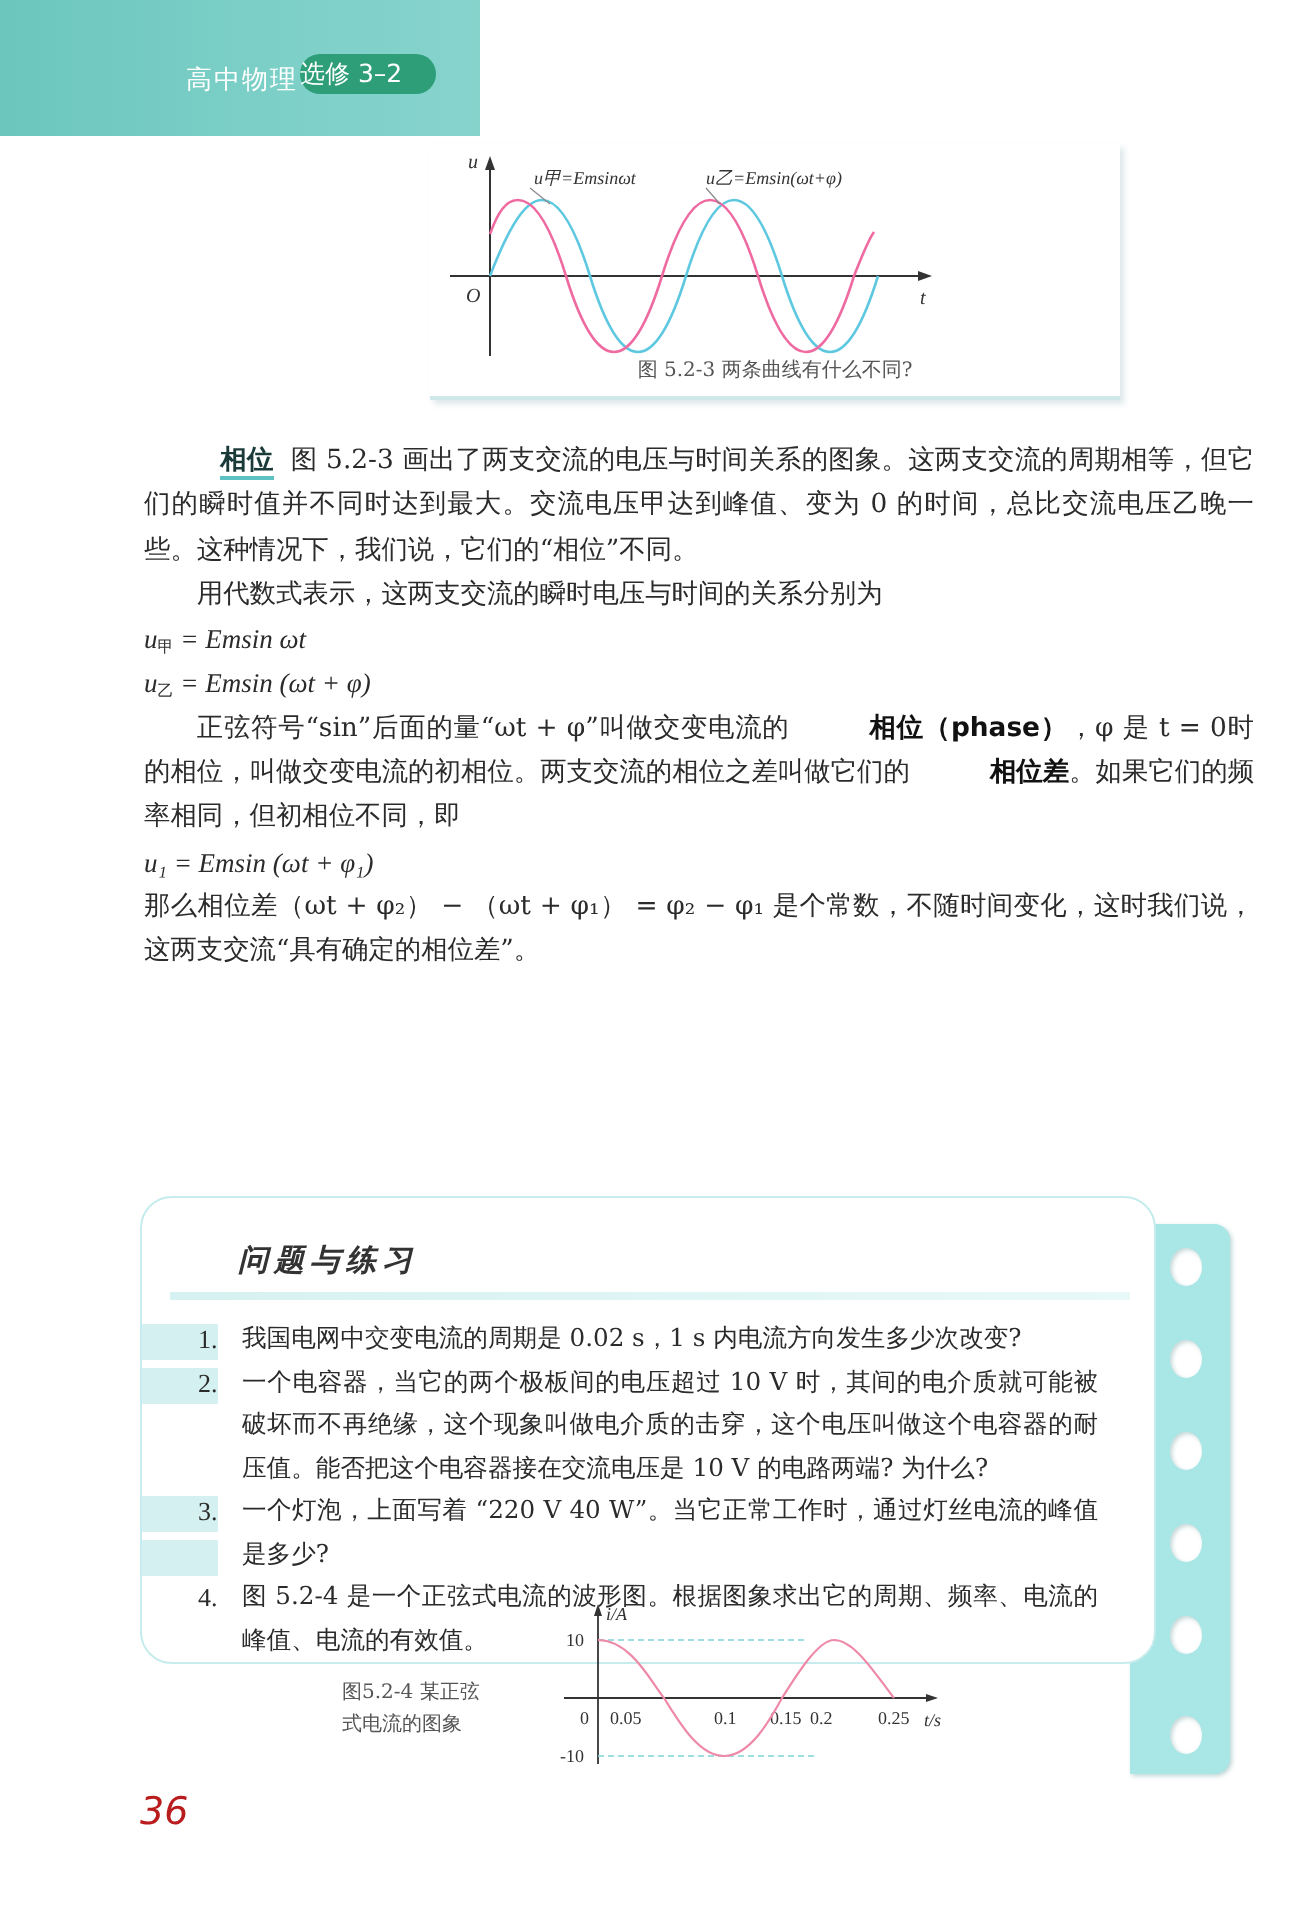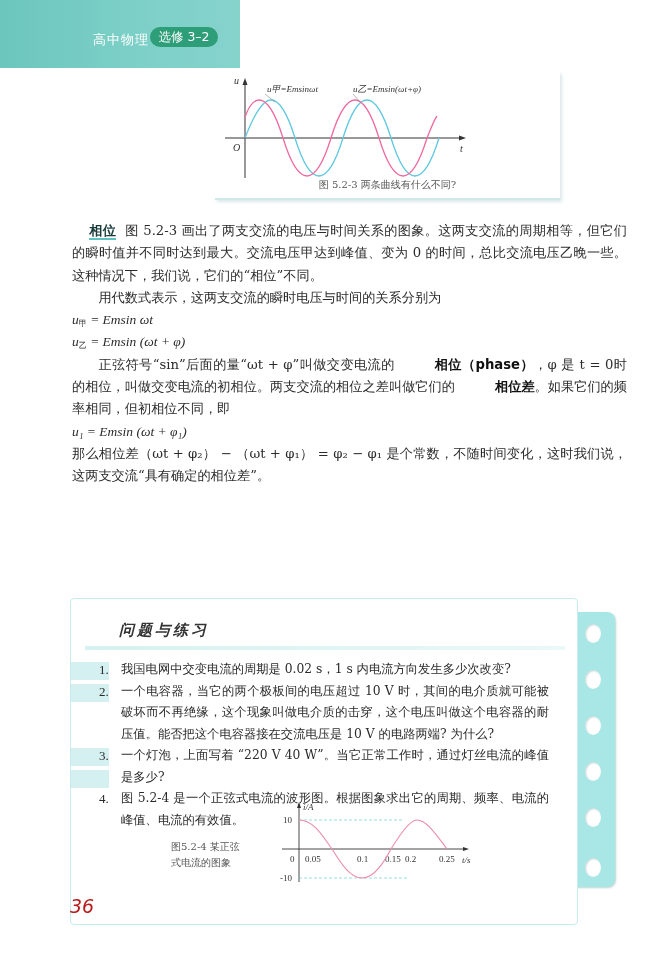--- a/index.html
+++ b/index.html
@@ -10,54 +10,54 @@
       position: absolute; left: 0; top: 0; width: 240px; height: 68px;
       background: linear-gradient(90deg, #6cc6bd 0%, #7dd0c8 60%, #86d3cc 100%);
     }
     .header-title {
       position: absolute; left: 93px; top: 31px; font-family: "DejaVu Sans", sans-serif;
       font-size: 13px; color: #ffffff; letter-spacing: 1px;
     }
     .header-pill {
       position: absolute; left: 150px; top: 27px; width: 68px; height: 20px;
       background: #2d9e78; border-radius: 10px; color: #fff;
-      font-family: "DejaVu Sans", sans-serif; font-size: 12.5px; line-height: 20px; text-align: center;
+      font-family: "DejaVu Sans", sans-serif; font-size: 12.5px; line-height: 20px; text-align: left;
     }
 
     .fig1 {
       position: absolute; left: 215px; top: 72px; width: 345px; height: 128px;
       background: #ffffff;
       border-bottom: 2px solid #cfe9ea;
       box-shadow: 2px 2px 3px rgba(120,160,170,0.25);
     }
     .fig1 svg { position: absolute; left: 0; top: 0; }
     .fig1-caption {
       position: absolute; left: 0; width: 100%; top: 106px; text-align: center;
       font-size: 10px; color: #555;
     }
 
     .body-text { position: absolute; left: 72px; width: 555px; font-size: 13.2px; line-height: 22.3px; color: #2b2b2b; }
     .para { text-indent: 2em; text-align: justify; }
-    .kw-head { font-family: "DejaVu Sans", sans-serif; font-weight: bold; color: #1a3a3a; border-bottom: 2px solid #5fc2c2; padding-bottom: 0; }
+    .kw-head { font-family: "DejaVu Sans", sans-serif; font-weight: bold; color: #1a3a3a; border-bottom: 2px solid #5fc2c2; padding-bottom: 0; margin-left: 21px; }
     .kw { font-family: "DejaVu Sans", sans-serif; font-weight: bold; color: #111; padding-left: 40px; }
     .formula { text-align: left; font-style: italic; font-family: "Liberation Serif", serif; font-size: 13.5px; height: 22.3px; }
     sub { font-size: 8px; vertical-align: -2px; font-style: normal; }
 
     .ex-tab {
       position: absolute; left: 565px; top: 612px; width: 50px; height: 275px;
       background: #a9e6e6; border-radius: 0 8px 8px 0;
       box-shadow: 1px 1px 2px rgba(90,150,150,0.4);
     }
     .hole {
       position: absolute; left: 20px; width: 16px; height: 19px; border-radius: 50%;
       background: #ffffff; box-shadow: inset 1px 1px 2px rgba(90,140,140,0.35);
     }
     .ex-box {
-      position: absolute; left: 70px; top: 598px; width: 508px; height: 327px;
-      background: #ffffff; border: 1.5px solid #c6eced; border-radius: 4px;
+      position: absolute; left: 70px; top: 598px; width: 508px; height: 234px;
+      background: #ffffff; border: 1.5px solid #c6eced; border-radius: 16px;
     }
     .ex-title {
       position: absolute; left: 48px; top: 22px; font-family: "DejaVu Sans", sans-serif;
       font-weight: bold; font-size: 15px; color: #333; letter-spacing: 3px; font-style: italic;
     }
     .ex-rule { position: absolute; left: 14px; top: 47px; width: 480px; height: 4px; background: linear-gradient(90deg, #d6f1f1, #e9f8f8); }
     .ex-stripe { position: absolute; left: 0; width: 38px; height: 18px; background: #d5f0f0; }
     .ex-list { position: absolute; left: 28px; top: 60px; width: 450px; font-size: 12.3px; line-height: 21.5px; color: #2b2b2b; font-family: "DejaVu Serif", serif; }
     .ex-item { display: flex; }
     .ex-num { width: 22px; flex: none; font-family: "Liberation Serif", serif; font-size: 13px; }

